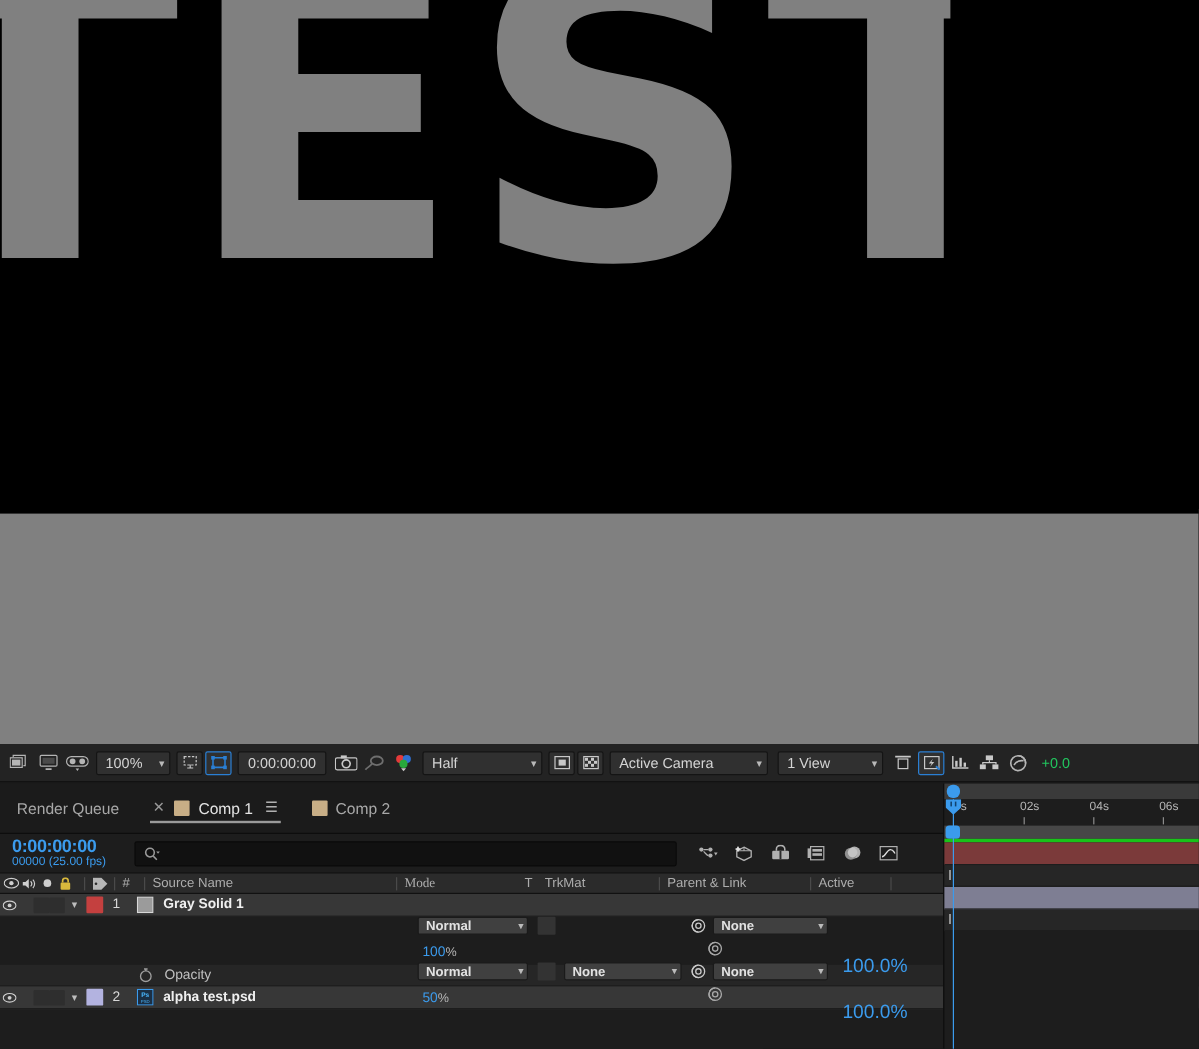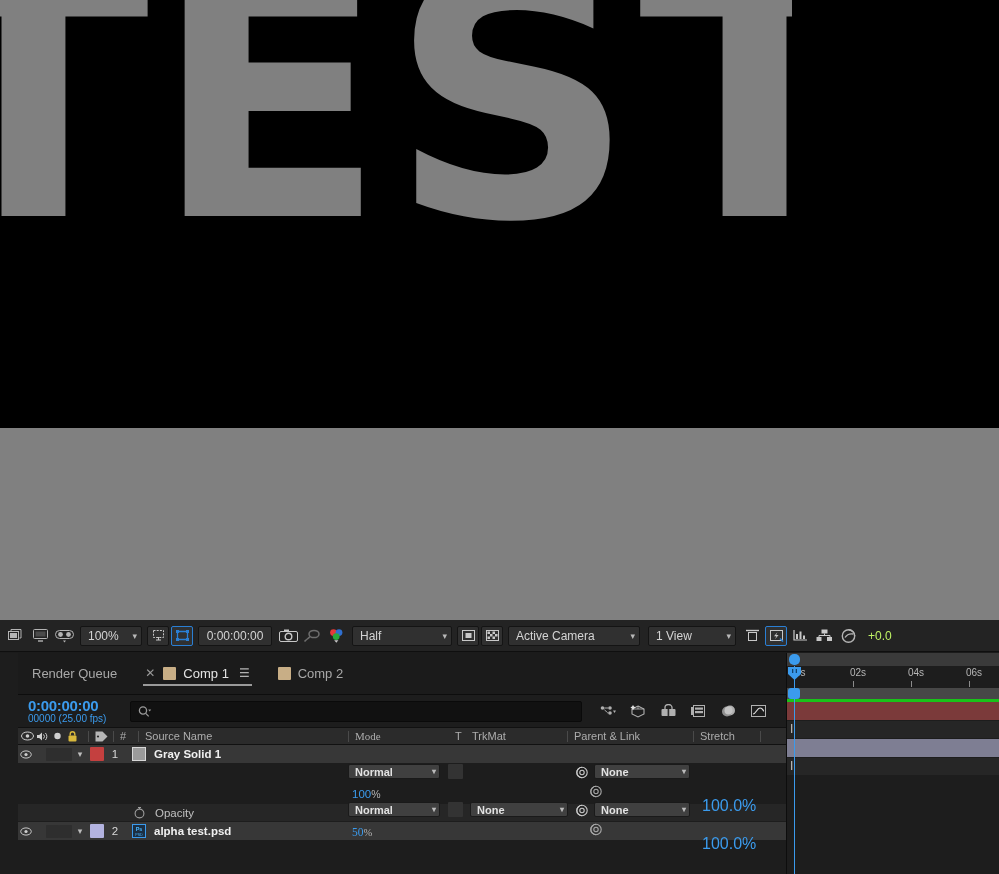--- a/index.html
+++ b/index.html
@@ -69,27 +69,26 @@
     height: 20px; background: #303030; border: 1px solid #141414; border-radius: 2px;
     color: #d4d4d4; font-size: 12px; display:flex; align-items:center;
     padding: 0 8px; margin: 0 4px;
   }
   .tb-btn-box {
     width: 22px; height: 20px; border:1px solid #141414; background:#303030;
     border-radius:2px; display:flex;align-items:center;justify-content:center;
     color:#c8c8c8; margin: 0 1px;
   }
   .tb-btn-box.active { border-color:#2a7fd4; }
-  #plus-value { color:#bef264; font-size:12px; margin-left:8px; }
+  #plus-value { color:#22c55e; font-size:12px; margin-left:8px; }
 
   
   #timeline {
     position: absolute; left: 0; top: 653px; width: 999px; height: 221px;
     background: #1d1d1d;
-    padding-left: 18px;
   }
   #tl-tabs {
     height: 42px; background: #1b1b1b; display: flex; align-items: flex-end;
     border-bottom: 1px solid #0d0d0d;
   }
   .tl-tab {
     height: 42px; display: flex; align-items: center; gap: 7px;
     padding: 0 14px; font-size: 13px; color: #a8a8a8; position: relative;
   }
   .tl-tab.active { color: #e4e4e4; }
@@ -476,21 +475,21 @@
       <div class="colhd" style="width:24px;">#</div>
       <div class="colsep"></div>
       <div class="colhd" style="width:209px;">Source Name</div>
       <div class="colsep"></div>
       <div class="colhd" style="width:106px;font-family:Liberation Serif, serif;">Mode</div>
       <div class="colhd" style="width:13px;padding-left:0;">T</div>
       <div class="colhd" style="width:99px;padding-left:4px;">TrkMat</div>
       <div class="colsep"></div>
       <div class="colhd" style="width:125px;">Parent &amp; Link</div>
       <div class="colsep"></div>
-      <div class="colhd" style="width:66px;">Stretch</div>
+      <div class="colhd" style="width:66px;">Active</div>
       <div class="colsep"></div>
     </div>
 
     <div id="tl-rows">
 
       <div class="layerrow">
         <span class="eyecell">
           <svg width="12" height="9" viewBox="0 0 12 9">
               <ellipse cx="6" cy="4.5" rx="5.3" ry="3.6" fill="none" stroke="#cfcfcf" stroke-width="0.95"></ellipse>
               <circle cx="6" cy="4.5" r="1.6" fill="#cfcfcf"></circle>
@@ -624,21 +623,21 @@
           </svg>
       </div>
       <div style="position:absolute;left:594px;top:40px;width:96px;pointer-events:auto;">
         <div class="mini-select">
           <span>None</span>
           <span class="chev">▾</span>
         </div>
       </div>
       <div style="position:absolute;left:702px;top:41px;pointer-events:auto;" class="blue">100.0%</div>
 
-      <div style="position:absolute;left:352px;top:60px;pointer-events:auto;font-family:Liberation Serif, serif;">
+      <div style="position:absolute;left:352px;top:60px;pointer-events:auto;">
         <span class="blue" style="font-size:11.5px;">50</span><span class="pct-sym">%</span>
       </div>
       <div style="position:absolute;left:589px;top:60px;pointer-events:auto;">
         <svg width="14" height="13" viewBox="0 0 14 13">
             <circle cx="7" cy="6.5" r="5.2" fill="none" stroke="#a8a8a8" stroke-width="1.1"></circle>
             <path d="M7 1.3c-2.8 0-5.2 2.3-5.2 5.2S4.2 11.7 7 11.7" fill="none" stroke="#a8a8a8" stroke-width="1.1"></path>
             <circle cx="7" cy="6.5" r="2.2" fill="none" stroke="#a8a8a8" stroke-width="1.1"></circle>
           </svg>
       </div>
     </div>

